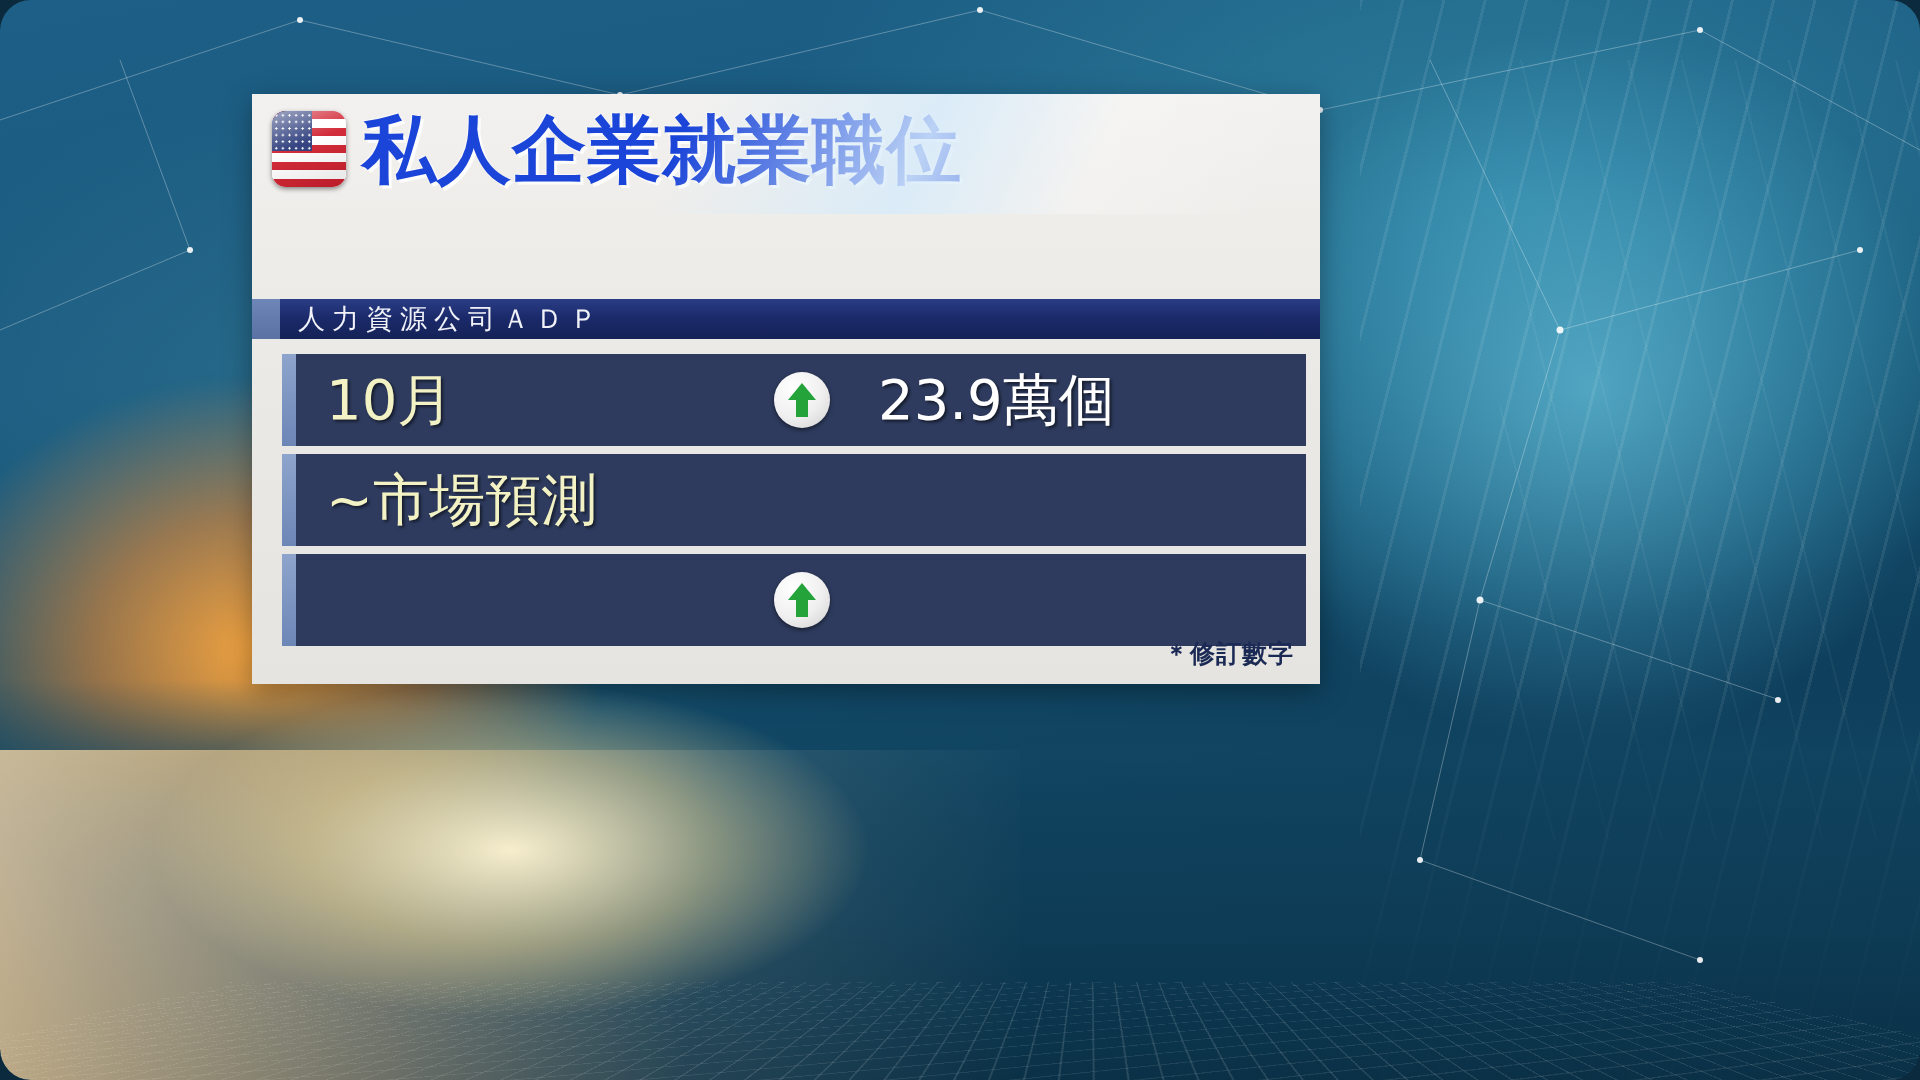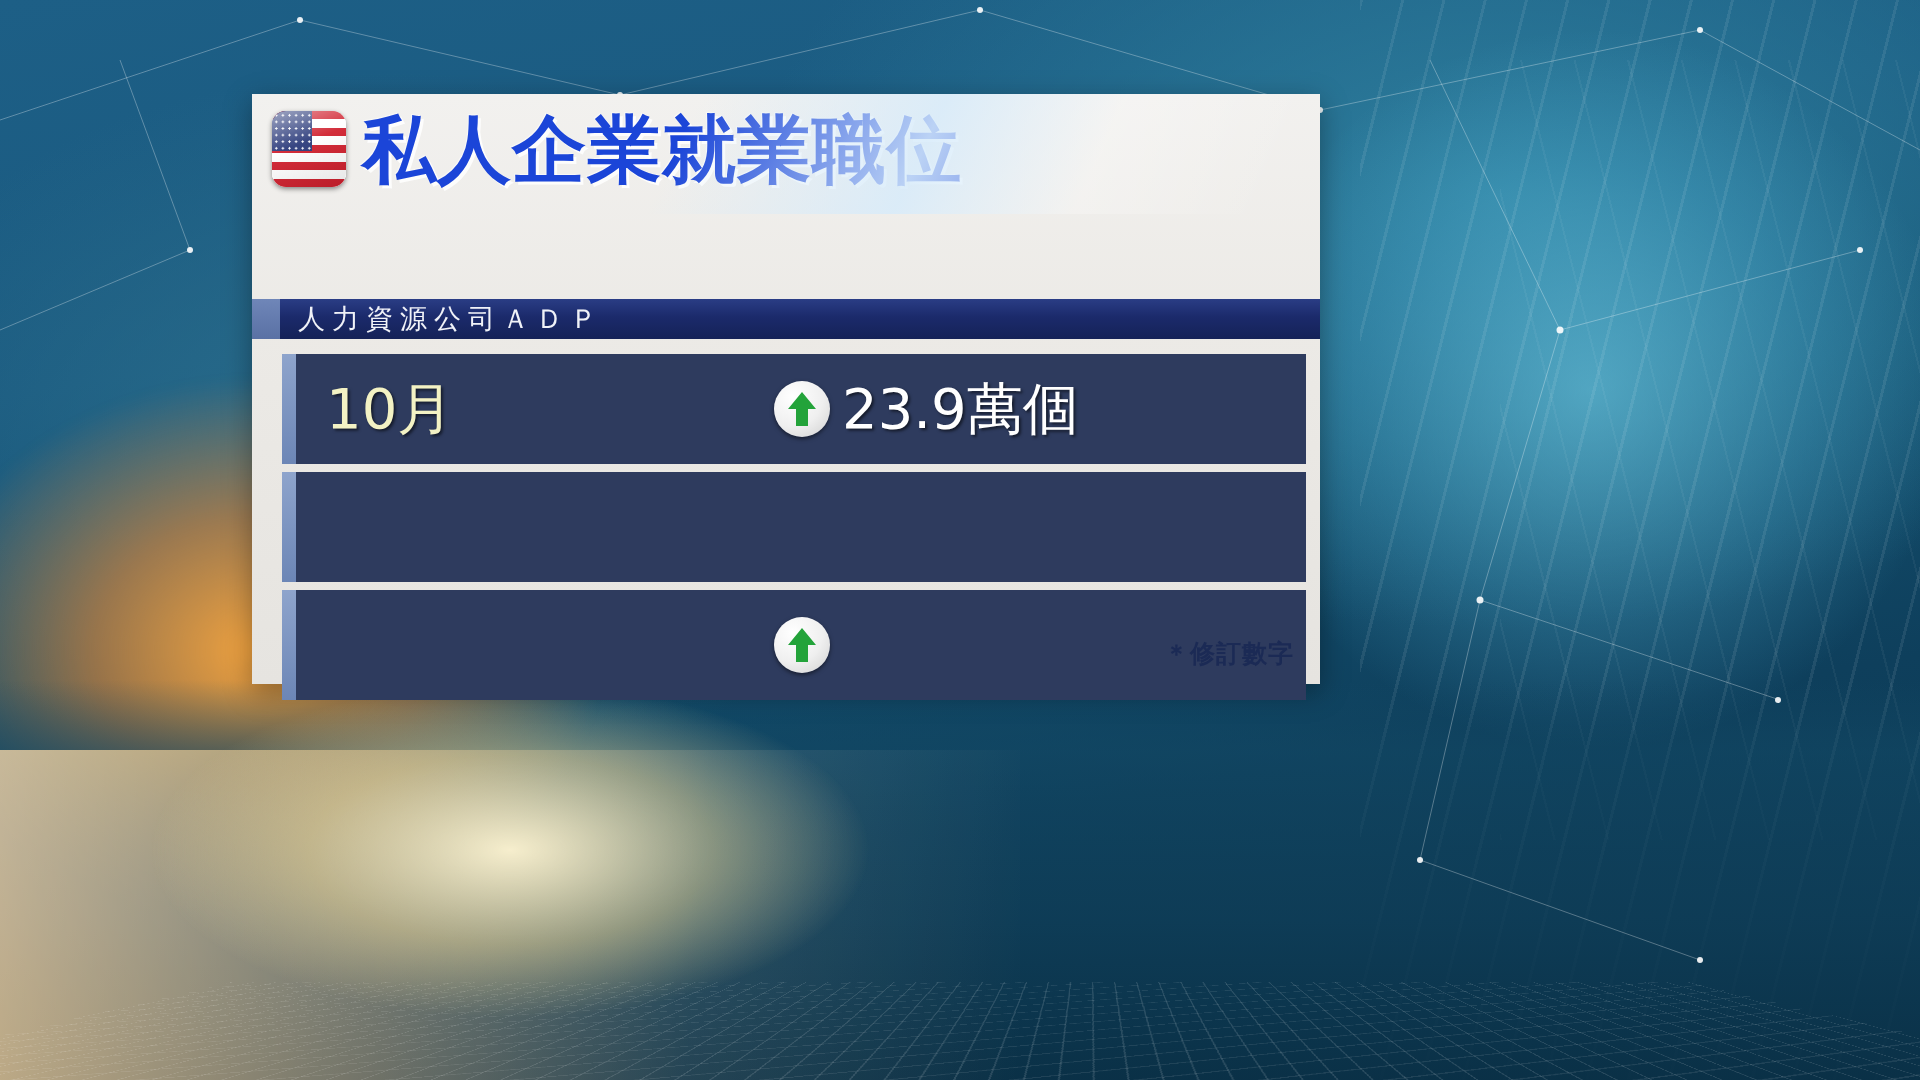--- a/index.html
+++ b/index.html
@@ -1,21 +1,21 @@
 <!DOCTYPE html>
 <html><head>
 <meta charset="utf-8">
 <style>
   html,body{margin:0;padding:0;}
   body{
     width:1920px;height:1080px;overflow:hidden;
     font-family:"DejaVu Sans","Liberation Sans",sans-serif;
     background:#0b2a3d;
   }
-  #stage{position:relative;width:1920px;height:1080px;overflow:hidden;}
+  #stage{position:relative;width:1920px;height:1080px;overflow:hidden;border-radius:31px;}
 
   
   .bg-base{position:absolute;inset:0;
     background:
       radial-gradient(1200px 700px at 78% 18%, #2e7f9e 0%, rgba(46,127,158,0) 62%),
       radial-gradient(900px 600px at 20% 40%, #2b6e8c 0%, rgba(43,110,140,0) 60%),
       linear-gradient(170deg,#1d5f86 0%,#1a5a80 28%,#14506f 48%,#0e3f5c 70%,#0c3750 100%);
   }
   .bg-glow-orange{position:absolute;left:-180px;top:300px;width:880px;height:700px;
     background:radial-gradient(closest-side, rgba(255,168,60,.95) 0%, rgba(255,140,40,.55) 38%, rgba(255,120,30,0) 78%);
@@ -74,28 +74,28 @@
     white-space:nowrap;}
 
   
   .subbar{position:absolute;left:0;top:205px;width:1068px;height:40px;display:flex;align-items:center;
     background:linear-gradient(180deg,#2a3d85 0%,#1b2a6b 45%,#152257 100%);}
   .subbar .tick{width:28px;height:40px;background:linear-gradient(180deg,#6f86b8,#5a71a4);}
   .subbar .sublabel{margin-left:18px;color:#f0f2f8;font-size:27px;letter-spacing:7px;white-space:nowrap;}
 
   
   .rows{position:absolute;left:30px;top:260px;width:1024px;}
-  .row{position:relative;height:110px;display:flex;align-items:center;margin-bottom:8px;
+  .row{position:relative;height:92px;display:flex;align-items:center;margin-bottom:8px;
     background:linear-gradient(180deg,#3a486e 0%,#2e3c60 45%,#2733533 100%);
     background-color:#2e3b5e;}
   .row::before{content:"";position:absolute;left:0;top:0;width:14px;height:100%;
     background:linear-gradient(180deg,#8ea4cc,#6c86b6);}
   .row-label{margin-left:44px;color:#f3f2c4;font-size:56px;line-height:60px;white-space:nowrap;
     text-shadow:2px 2px 3px rgba(0,0,0,.55);}
-  .row-value{position:absolute;left:492px;display:flex;align-items:center;}
+  .row-value{position:absolute;left:492px;display:flex;align-items:center;gap:36px;}
   .arrow-badge{width:56px;height:56px;border-radius:50%;
     background:radial-gradient(circle at 34% 28%, #ffffff 0%, #efefef 55%, #cfcfcf 100%);
     display:flex;align-items:center;justify-content:center;
     box-shadow:0 2px 4px rgba(0,0,0,.5);flex:0 0 auto;}
   .arrow-badge svg{display:block;}
   .row-amount{margin-left:12px;color:#ffffff;font-size:56px;line-height:60px;white-space:nowrap;
     text-shadow:2px 2px 3px rgba(0,0,0,.55);}
 
   
   .footnote{position:absolute;right:26px;bottom:14px;color:#1b2a55;font-weight:700;
@@ -170,20 +170,21 @@
           <div class="arrow-badge">
             <svg width="34" height="38" viewBox="0 0 34 38">
               <path d="M17 2 L31 19 L23 19 L23 36 L11 36 L11 19 L3 19 Z" fill="#23a33a"></path>
             </svg>
           </div>
           <div class="row-amount">23.9萬個</div>
         </div>
       </div>
 
       <div class="row">
+        <div class="row-label">~市場預測</div>
       </div>
 
       <div class="row">
         <div class="row-value">
           <div class="arrow-badge">
             <svg width="34" height="38" viewBox="0 0 34 38">
               <path d="M17 2 L31 19 L23 19 L23 36 L11 36 L11 19 L3 19 Z" fill="#23a33a"></path>
             </svg>
           </div>
         </div>

